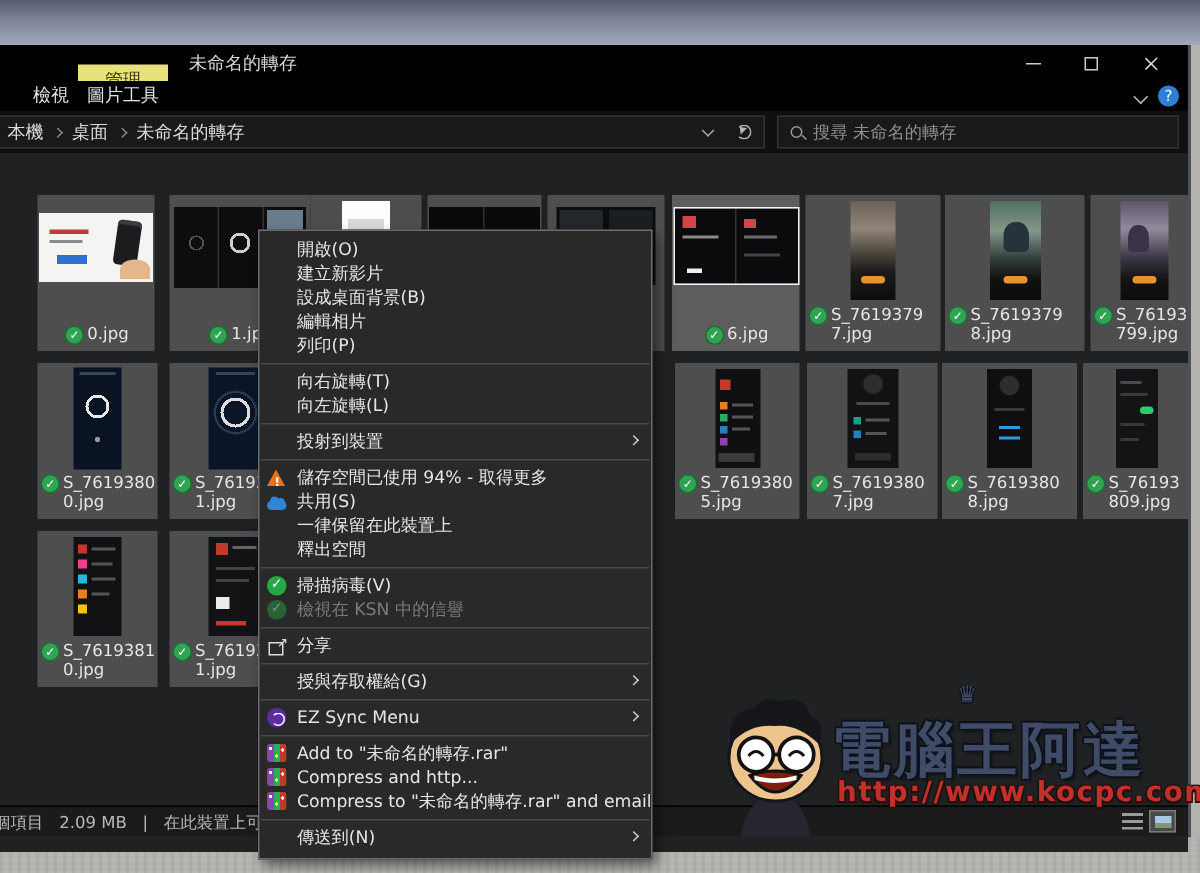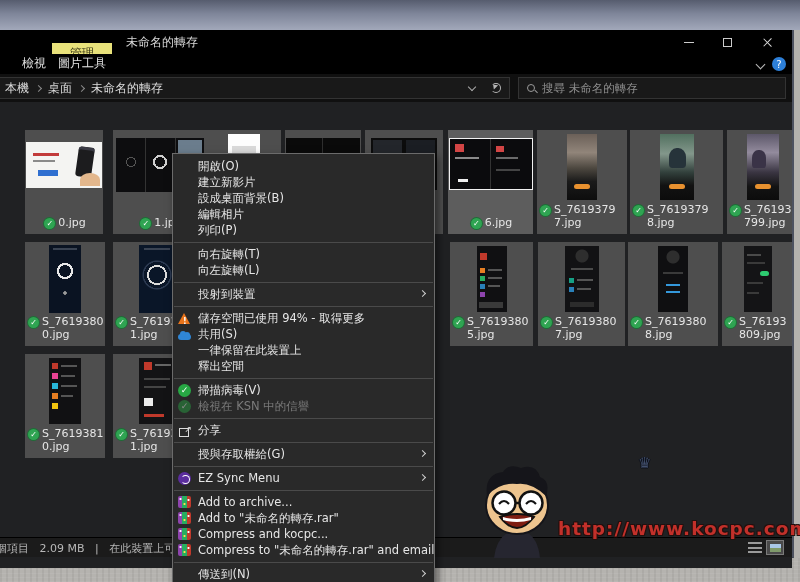--- a/index.html
+++ b/index.html
@@ -406,20 +406,21 @@
     <path d="M9 34 Q6 12 25 10 Q31 1 43 6 Q58 1 62 15 Q73 19 68 34 Q53 20 39 22 Q22 20 9 34 Z" fill="#15151a"></path>
     <circle cx="26" cy="41" r="11.5" fill="#fff" stroke="#111" stroke-width="2.5"></circle>
     <circle cx="53" cy="41" r="11.5" fill="#fff" stroke="#111" stroke-width="2.5"></circle>
     <path d="M37 41 L42 41" stroke="#111" stroke-width="2.5"></path>
     <path d="M21 42 Q26 36 31 42" fill="none" stroke="#111" stroke-width="2"></path>
     <path d="M48 42 Q53 36 58 42" fill="none" stroke="#111" stroke-width="2"></path>
     <path d="M22 55 Q39 77 56 55 Q49 52 39 52 Q29 52 22 55 Z" fill="#7e1d12" stroke="#111" stroke-width="2"></path>
     <path d="M25 55 Q39 59 53 55 L53 58 Q39 62 25 58 Z" fill="#fff"></path>
   </svg>
   <span class="wm-crown">♛</span>
+  <div class="wm-title">電腦王阿達</div>
   <div class="wm-url">http://www.kocpc.com.tw</div>
 </div>
 
 <div class="context-menu">
     <div class="menu-item"><span>開啟(O)</span></div>
     <div class="menu-item"><span>建立新影片</span></div>
     <div class="menu-item"><span>設成桌面背景(B)</span></div>
     <div class="menu-item"><span>編輯相片</span></div>
     <div class="menu-item"><span>列印(P)</span></div>
     <div class="menu-sep"></div>
@@ -435,19 +436,18 @@
     <div class="menu-sep"></div>
     <div class="menu-item"><span class="mi mi-check"></span><span>掃描病毒(V)</span></div>
     <div class="menu-item disabled"><span class="mi mi-check-dim"></span><span>檢視在 KSN 中的信譽</span></div>
     <div class="menu-sep"></div>
     <div class="menu-item"><span class="mi mi-share"></span><span>分享</span></div>
     <div class="menu-sep"></div>
     <div class="menu-item"><span>授與存取權給(G)</span><span class="menu-arrow"></span></div>
     <div class="menu-sep"></div>
     <div class="menu-item"><span class="mi mi-ezsync"></span><span>EZ Sync Menu</span><span class="menu-arrow"></span></div>
     <div class="menu-sep"></div>
-    <div class="menu-item"><span class="mi mi-winrar"></span><span>Add to archive...</span></div>
     <div class="menu-item"><span class="mi mi-winrar"></span><span>Add to "未命名的轉存.rar"</span></div>
-    <div class="menu-item"><span class="mi mi-winrar"></span><span>Compress and kocpc...</span></div>
+    <div class="menu-item"><span class="mi mi-winrar"></span><span>Compress and http...</span></div>
     <div class="menu-item"><span class="mi mi-winrar"></span><span>Compress to "未命名的轉存.rar" and email</span></div>
     <div class="menu-sep"></div>
     <div class="menu-item"><span>傳送到(N)</span><span class="menu-arrow"></span></div>
   </div>
 
 </body></html>

